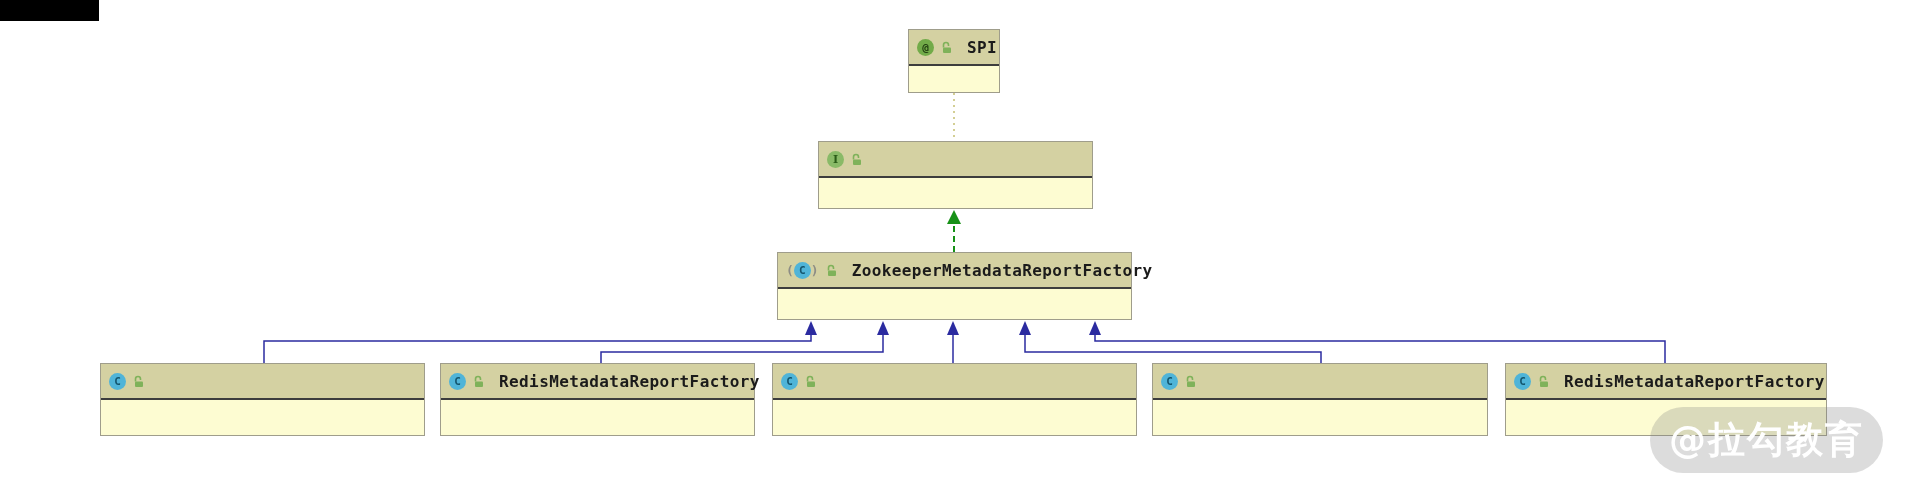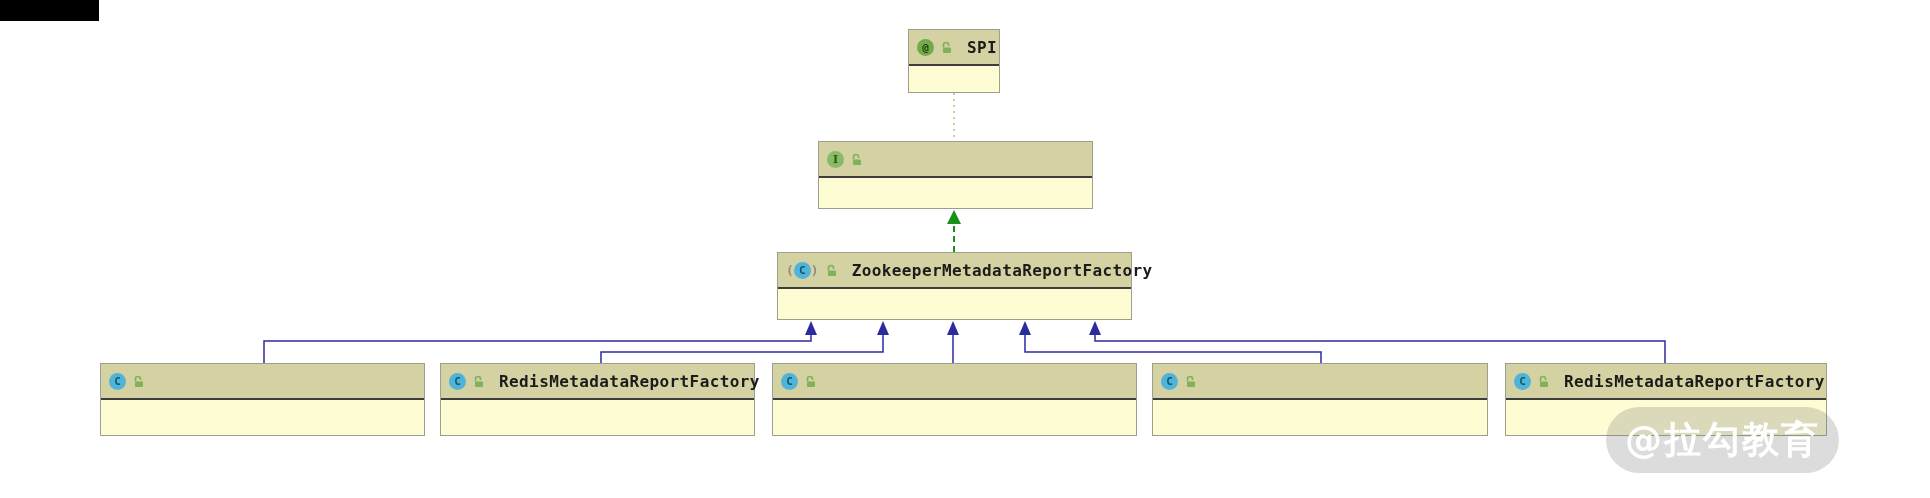--- a/index.html
+++ b/index.html
@@ -46,21 +46,21 @@
   #n-amrf  {left:777px; top:252px; width:355px;}
   #n-amrf  .node-body{height:30px;}
   #n-redis {left:100px; top:363px; width:325px;}
   #n-etcd  {left:440px; top:363px; width:315px;}
   #n-zk    {left:772px; top:363px; width:365px;}
   #n-consul{left:1152px;top:363px; width:336px;}
   #n-nacos {left:1505px;top:363px; width:322px;}
   #n-redis .node-body,#n-etcd .node-body,#n-zk .node-body,
   #n-consul .node-body,#n-nacos .node-body{height:35px;}
   .watermark{
-    position:absolute;left:1606px;top:407px;width:233px;height:66px;
+    position:absolute;left:1650px;top:407px;width:233px;height:66px;
     border-radius:33px;background:rgba(128,128,128,0.28);
     display:flex;align-items:center;justify-content:center;
     color:#ffffff;font-size:37px;font-weight:bold;
     font-family:"DejaVu Sans","Liberation Sans",sans-serif;
     letter-spacing:2px;
   }
 </style>
 </head>
 <body>
 

